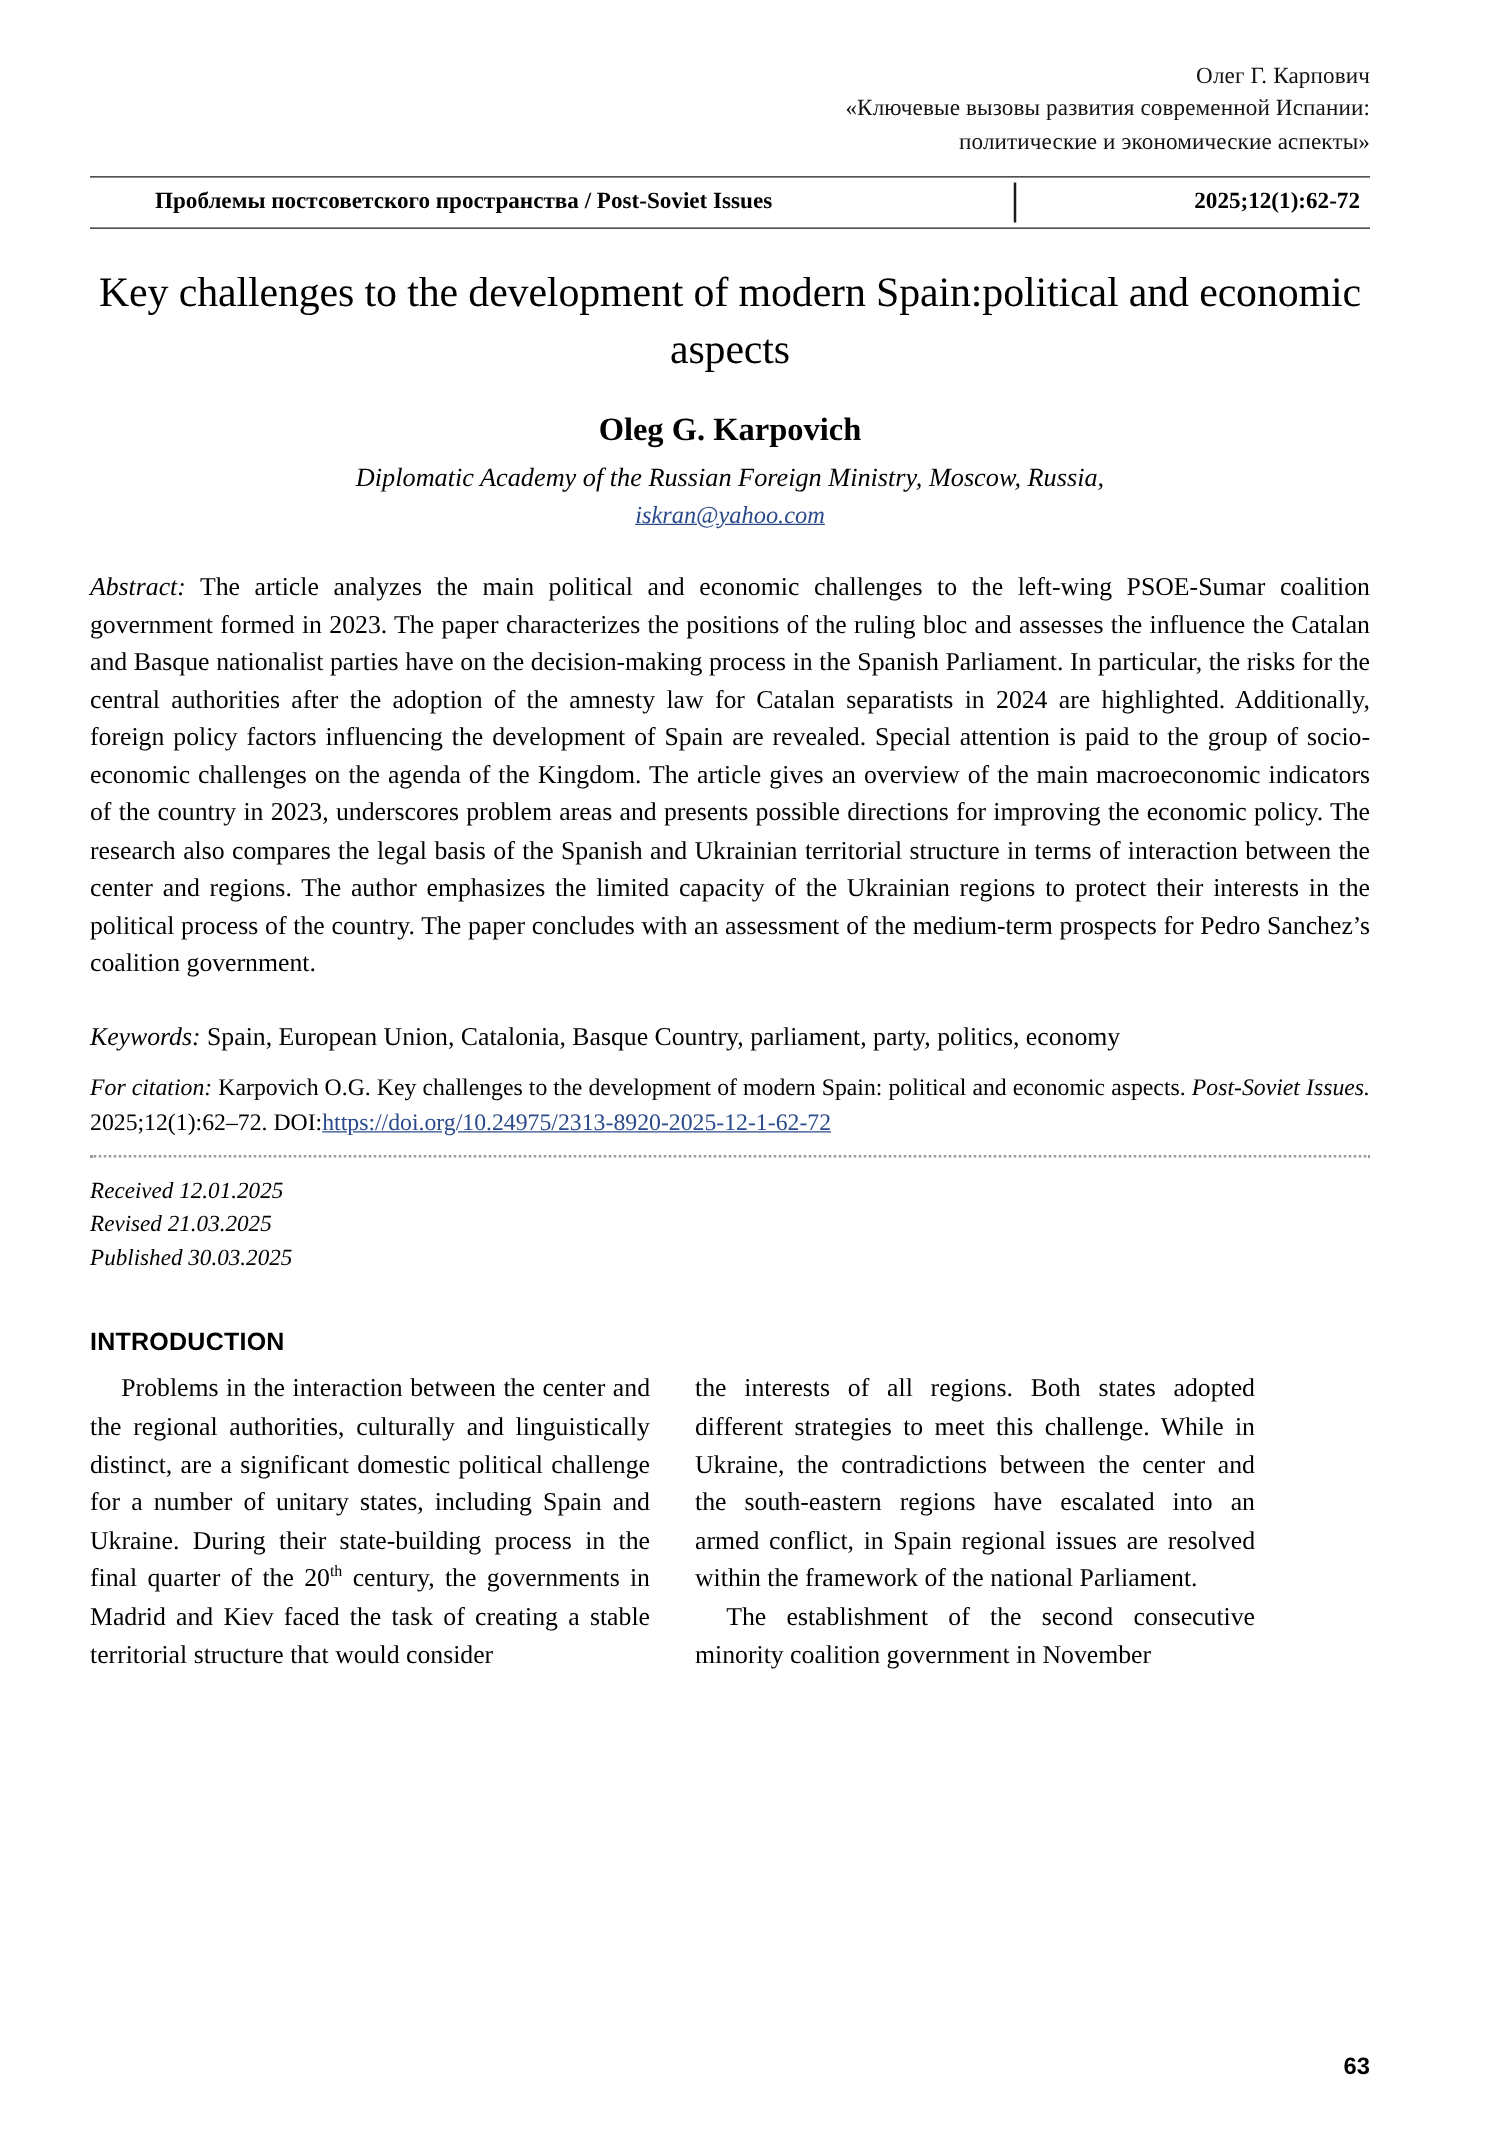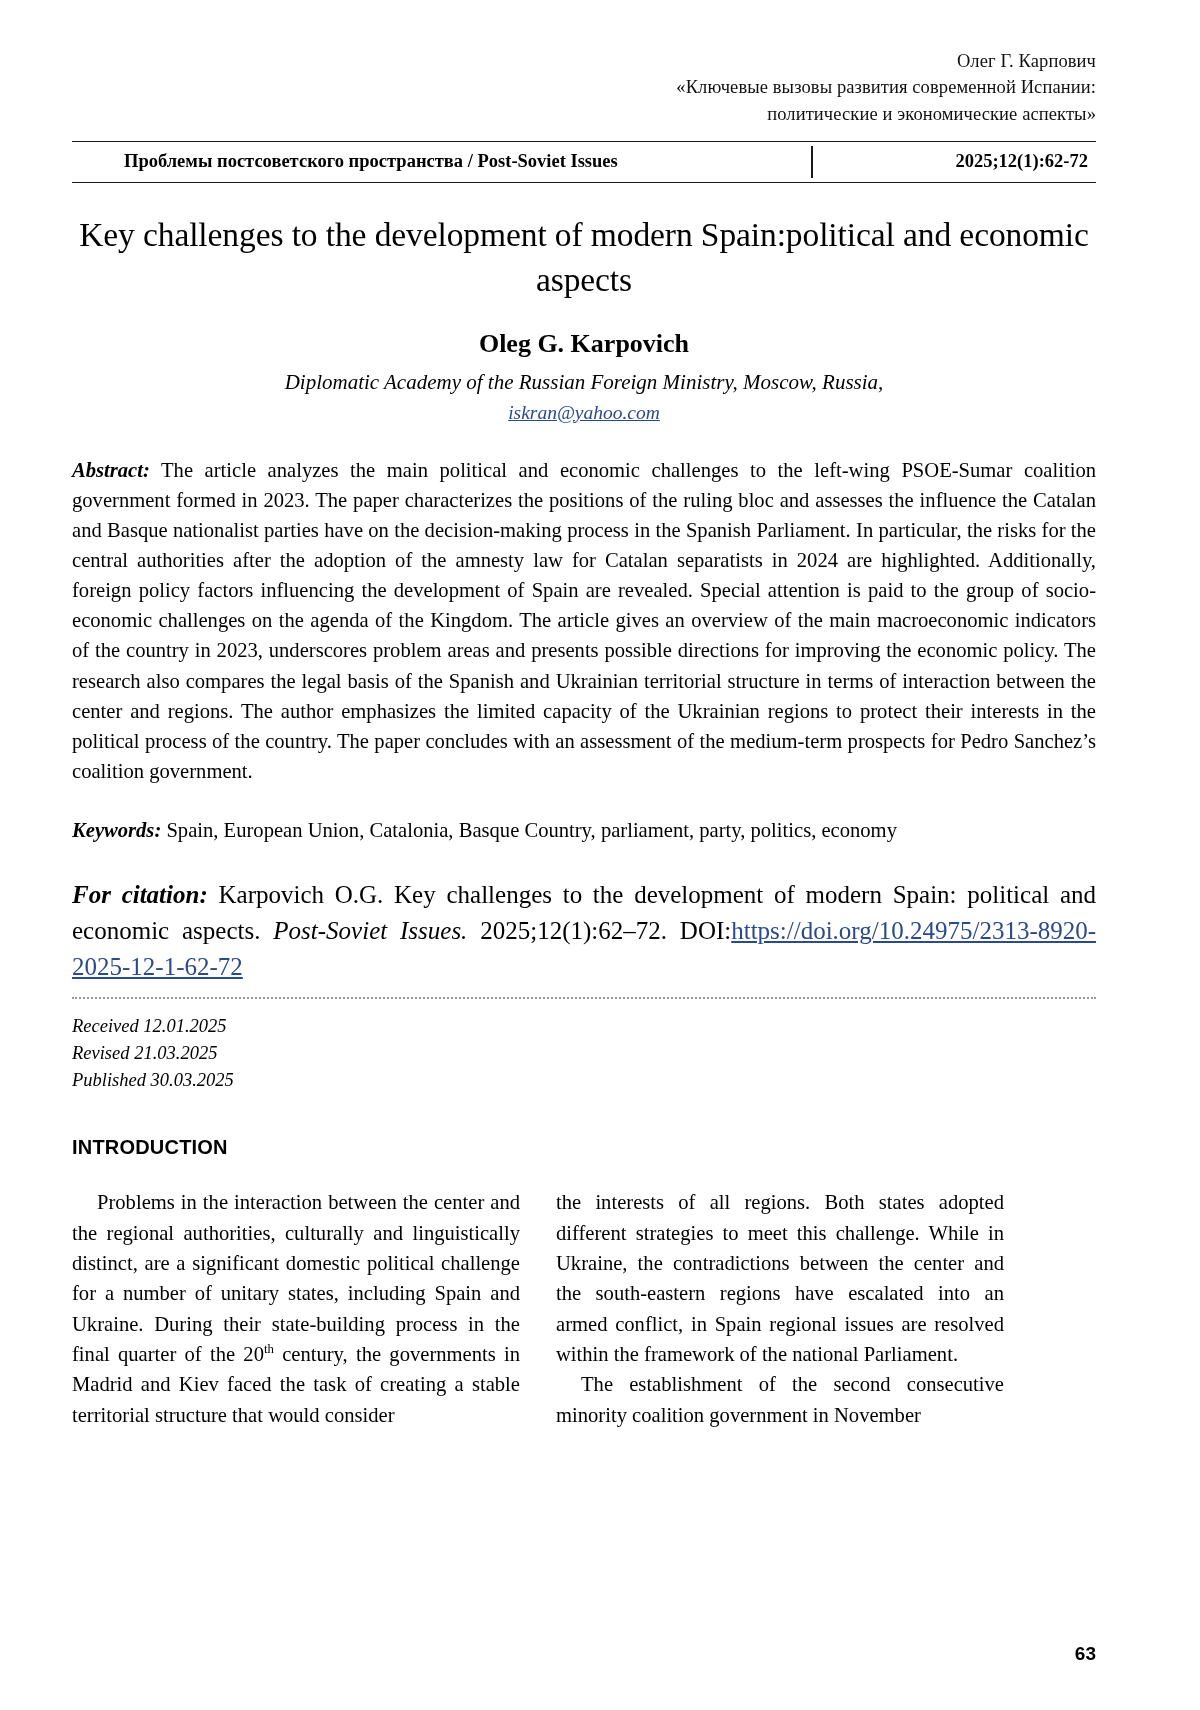--- a/index.html
+++ b/index.html
@@ -99,32 +99,32 @@
 
   
   .abstract {
     margin-top: 31px;
     font-size: 20.6px;
     line-height: 1.465;
     text-align: justify;
     text-justify: inter-word;
   }
   .lead {
-    font-weight: bold;
+    font-weight: normal;
     font-style: italic;
   }
   .keywords {
     margin-top: 29px;
     font-size: 20.6px;
     line-height: 1.465;
     text-align: justify;
   }
   .citation {
-    margin-top: 32px;
-    font-size: 25px;
+    margin-top: 12px;
+    font-size: 19px;
     line-height: 1.43;
     text-align: justify;
   }
   .citation .doi {
     color: #2b4a8b;
     text-decoration: underline;
   }
   .citation .italic { font-style: italic; }
 
   .dotted {
@@ -151,21 +151,20 @@
   .columns {
     margin-top: 10px;
     display: flex;
     gap: 36px;
   }
   .col {
     width: 448px;
     font-size: 20.6px;
     line-height: 1.475;
     text-align: justify;
-    margin-top: 18px;
   }
   .col p { margin: 0; }
   .col p.indent { text-indent: 25px; }
   .col p + p { margin-top: 0; }
   sup { font-size: 0.62em; vertical-align: super; }
 
   .folio {
     position: absolute;
     right: 104px;
     bottom: 45px;

